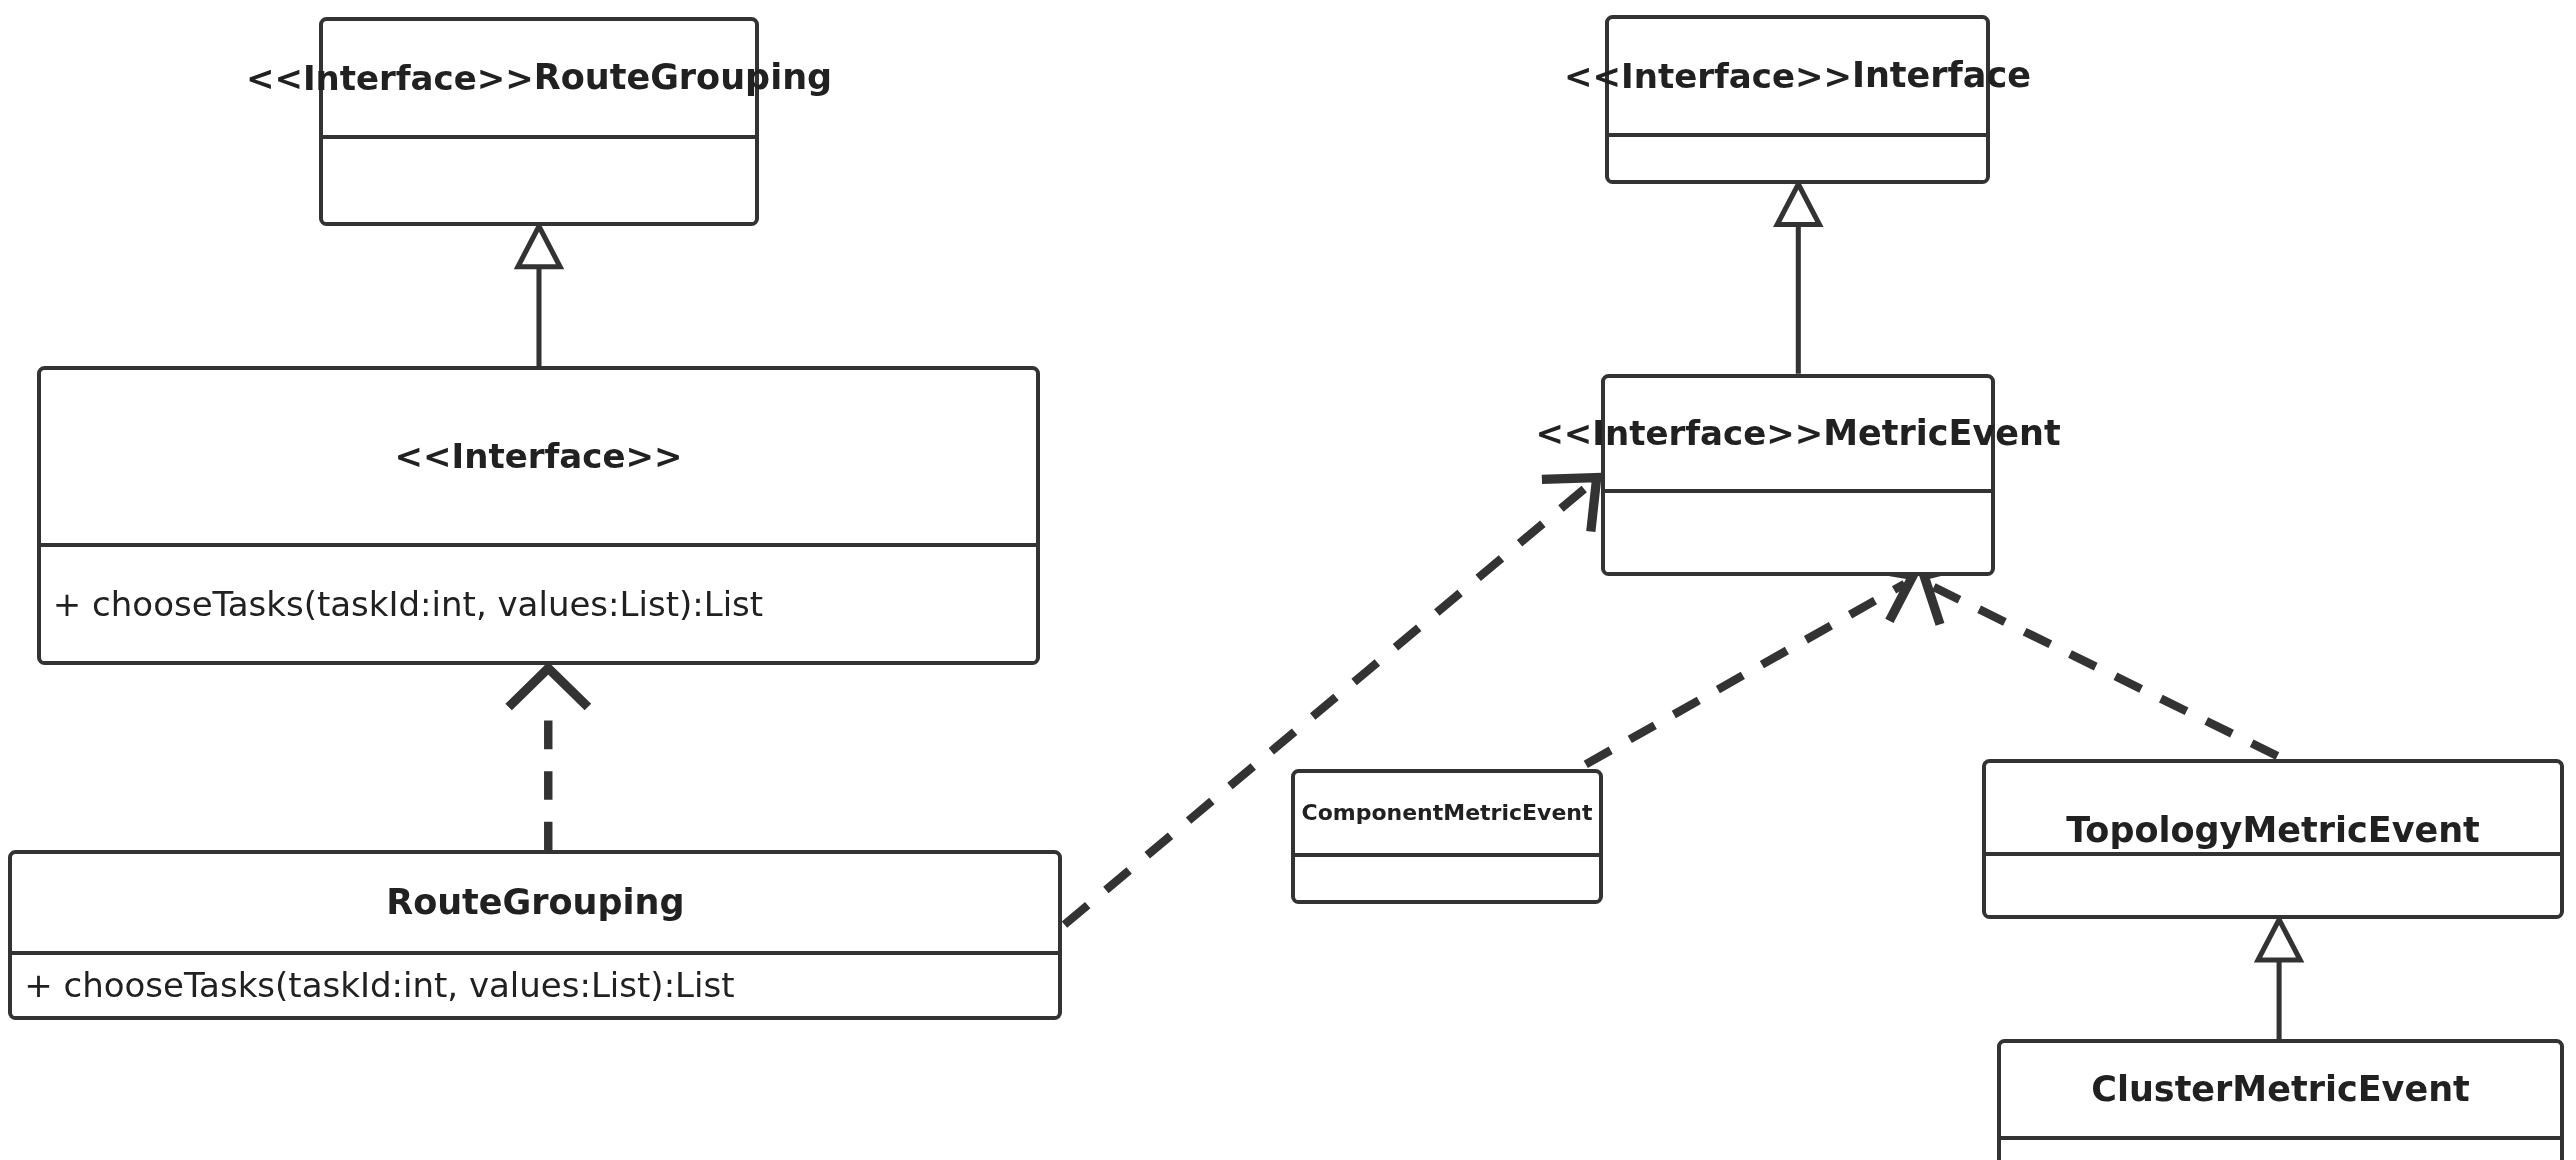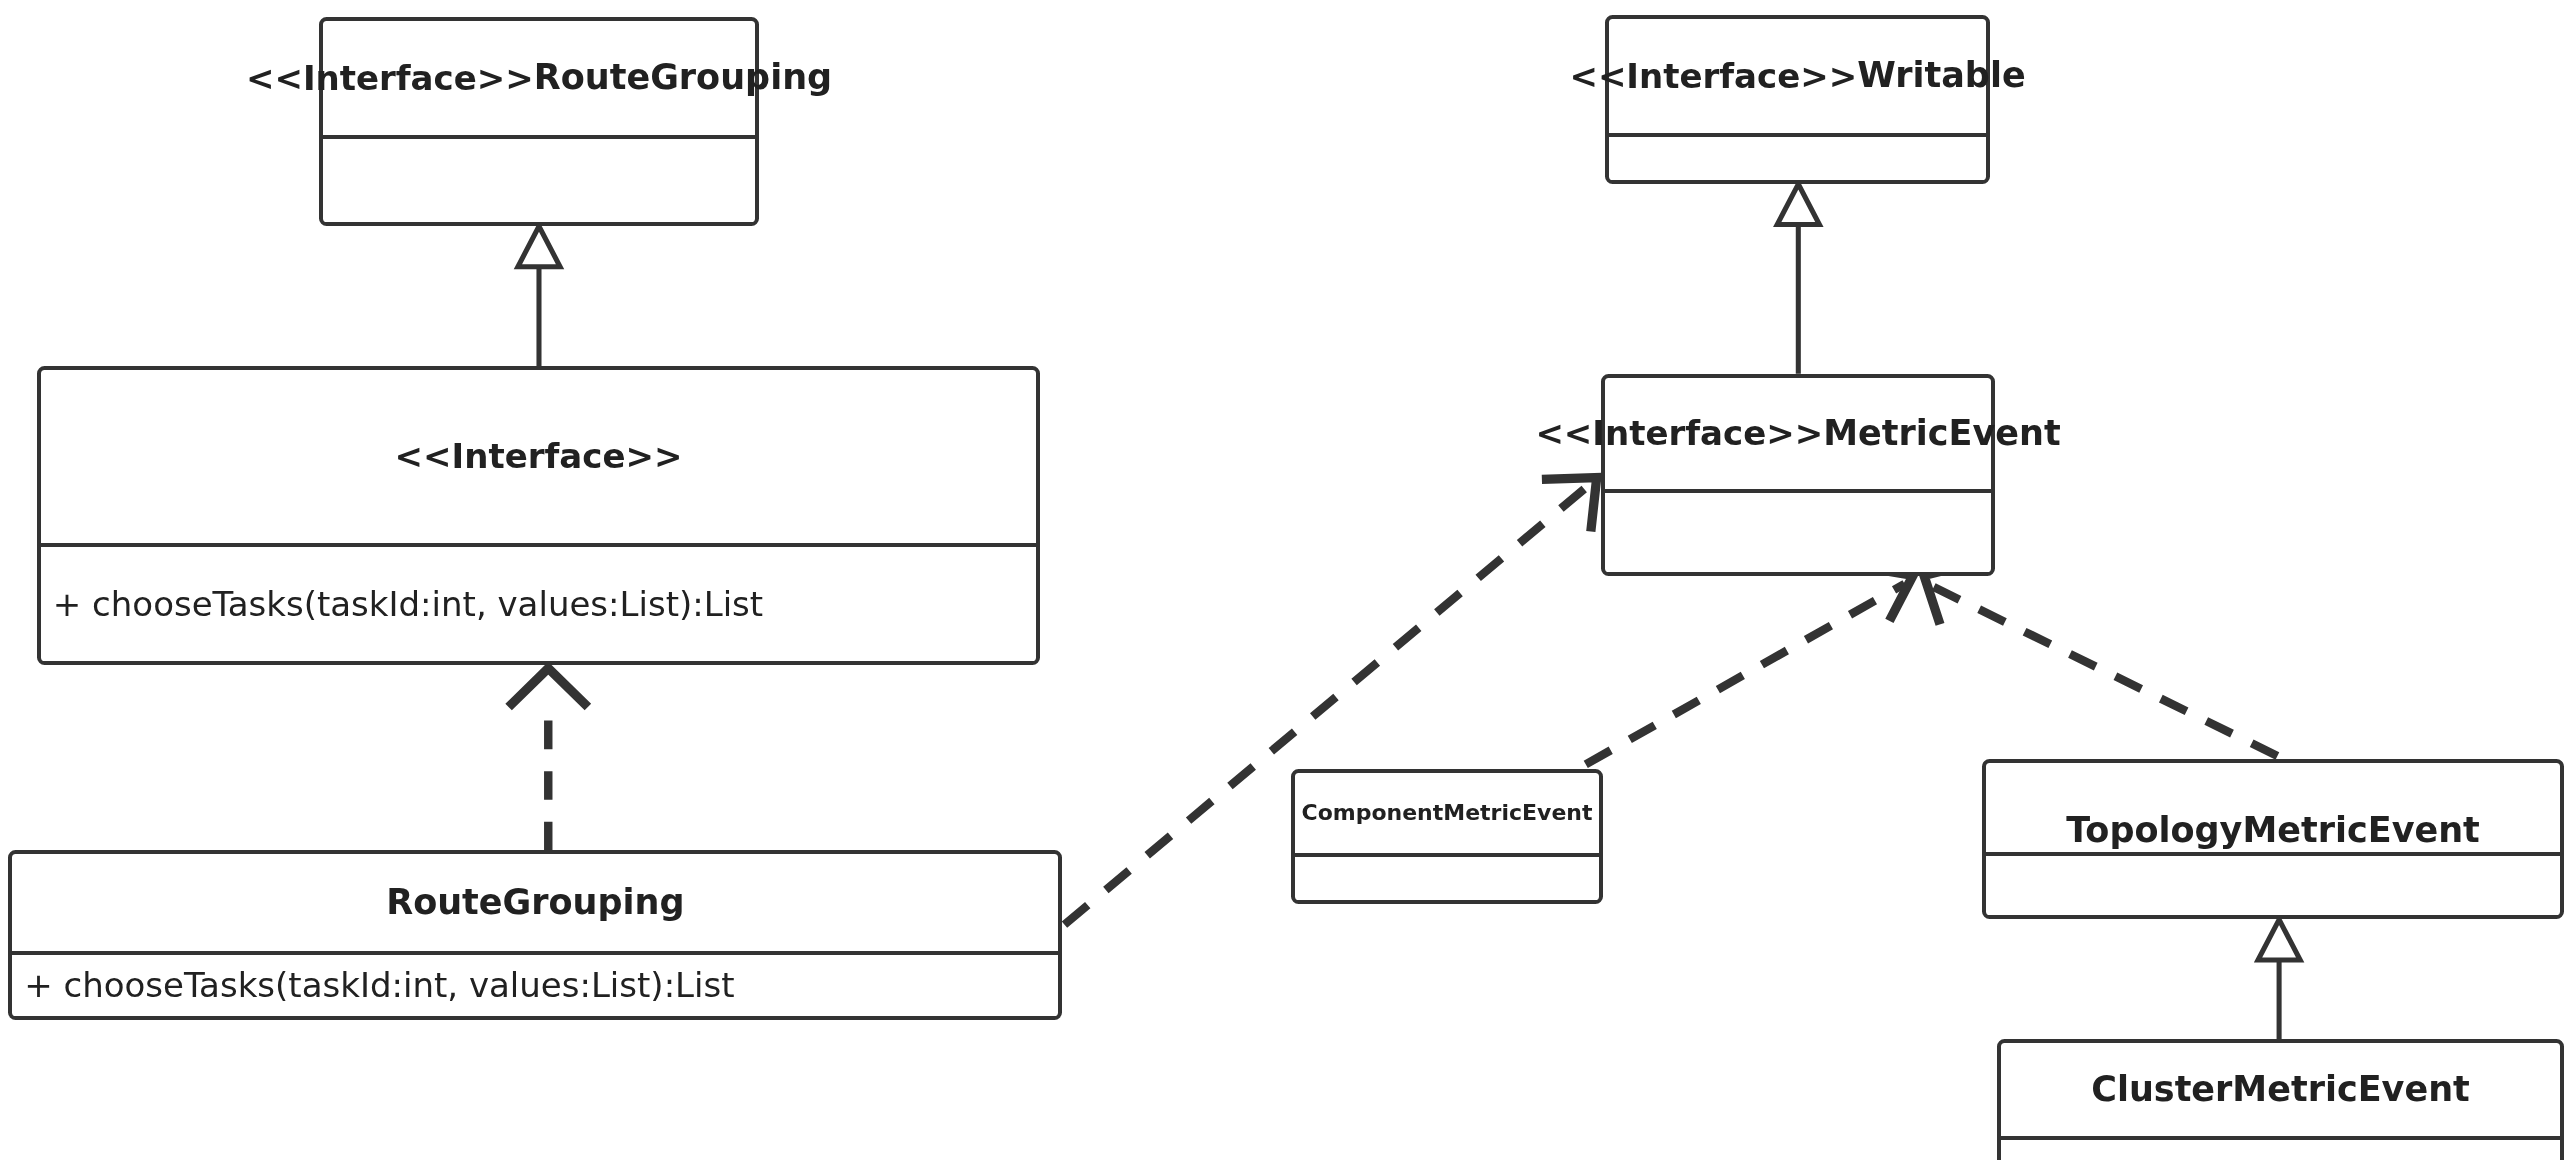--- a/index.html
+++ b/index.html
@@ -158,21 +158,21 @@
     </div>
     <div class="uml-divider"></div>
     <div class="uml-members">
       <div class="member">+ chooseTasks(taskId:int, values:List):List</div>
     </div>
   </div>
 
   <div class="uml-box" style="left:1605px; top:15px; width:385px; height:169px;">
     <div class="uml-header" style="height:114px;">
       <div class="stereotype">&lt;&lt;Interface&gt;&gt;</div>
-      <div class="classname">Writable</div>
+      <div class="classname">Interface</div>
     </div>
     <div class="uml-divider"></div>
     <div class="uml-members empty"></div>
   </div>
 
   <div class="uml-box" style="left:1601px; top:374px; width:394px; height:202px;">
     <div class="uml-header" style="height:111px;">
       <div class="stereotype">&lt;&lt;Interface&gt;&gt;</div>
       <div class="classname">MetricEvent</div>
     </div>

